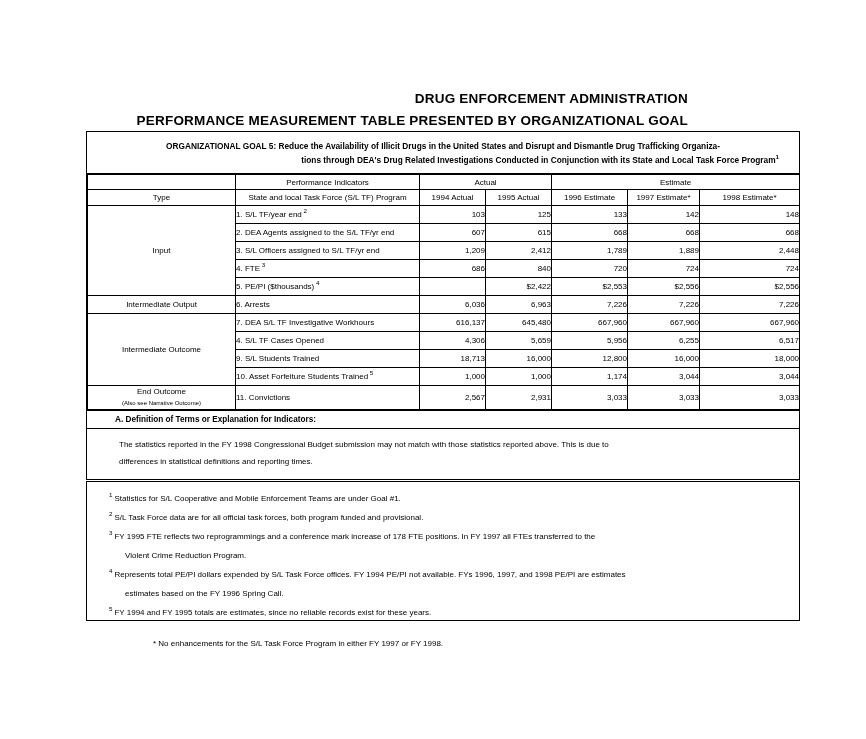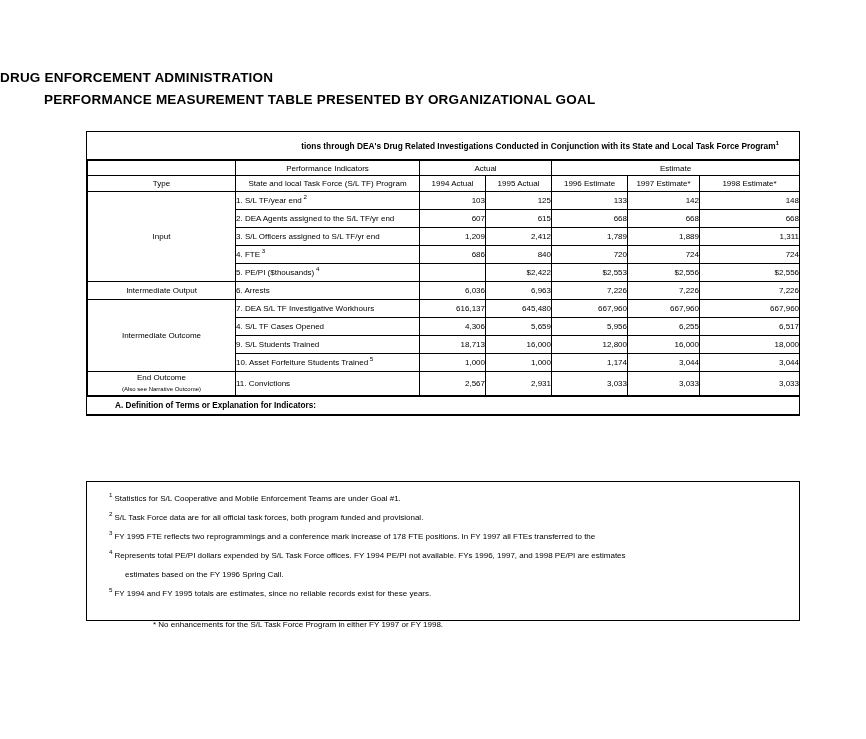--- a/index.html
+++ b/index.html
@@ -20,23 +20,23 @@
     position: absolute;
     left: 0; top: 0;
     width: 866px;
     height: 739px;
   }
 
   
   .doc-title-block {
     position: absolute;
     left: 0;
-    top: 68px;
+    top: 89px;
     width: 688px;
-    text-align: left;
+    text-align: right;
   }
   .doc-title-1 {
     font-size: 13.5px;
     font-weight: bold;
     letter-spacing: 0.2px;
     line-height: 19px;
   }
   .doc-title-2 {
     font-size: 13.5px;
     font-weight: bold;
@@ -195,20 +195,21 @@
 <div class="page">
 
   <div class="doc-title-block">
     <div class="doc-title-1">DRUG ENFORCEMENT ADMINISTRATION</div>
     <div class="doc-title-2">PERFORMANCE MEASUREMENT TABLE PRESENTED BY ORGANIZATIONAL GOAL</div>
   </div>
 
   <div class="frame">
 
     <div class="goal-banner">
+      <div class="goal-line">ORGANIZATIONAL GOAL 5:  Reduce the Availability of Illicit Drugs in the United States and Disrupt and Dismantle Drug Trafficking Organiza-</div>
       <div class="goal-line second"><span>tions through DEA's Drug Related Investigations Conducted in Conjunction with its State and Local Task Force Program</span><sup>1</sup></div>
     </div>
 
     <table class="grid">
       <colgroup>
         <col class="col-type">
           <col class="col-ind">
         <col class="col-y1">
           <col class="col-y2">
         <col class="col-y3">
@@ -249,21 +250,21 @@
             <td class="num-cell">668</td>
             <td class="num-cell">668</td>
             <td class="num-cell no-right">668</td>
           </tr>
           <tr>
             <td class="ind-cell"><span>3.  S/L Officers assigned to S/L TF/yr end</span></td>
             <td class="num-cell">1,209</td>
             <td class="num-cell">2,412</td>
             <td class="num-cell">1,789</td>
             <td class="num-cell">1,889</td>
-            <td class="num-cell no-right">1,311</td>
+            <td class="num-cell no-right">2,448</td>
           </tr>
           <tr>
             <td class="ind-cell"><span>4.  FTE</span><sup> 3</sup></td>
             <td class="num-cell">686</td>
             <td class="num-cell">840</td>
             <td class="num-cell">720</td>
             <td class="num-cell">724</td>
             <td class="num-cell no-right">724</td>
           </tr>
           <tr>
@@ -322,27 +323,32 @@
             <td class="num-cell">2,567</td>
             <td class="num-cell">2,931</td>
             <td class="num-cell">3,033</td>
             <td class="num-cell">3,033</td>
             <td class="num-cell no-right">3,033</td>
           </tr>
         </tbody>
     </table>
 
     <div class="def-head">A.  Definition of Terms or Explanation for Indicators:</div>
+    <div class="def-body">
+      <div>The statistics reported in the FY 1998 Congressional Budget submission may not match with those statistics reported above.  This is due to</div>
+      <div>differences in statistical definitions and reporting times.</div>
+    </div>
   </div>
 
   <div class="fn-frame">
     <div id="footnotes-list">
         <div class="fn-line"><span class="fn-mark">1</span><span>Statistics for S/L Cooperative and Mobile Enforcement Teams are under Goal #1.</span></div>
         <div class="fn-line"><span class="fn-mark">2</span><span>S/L Task Force data are for all official task forces, both program funded and provisional.</span></div>
         <div class="fn-line"><span class="fn-mark">3</span><span>FY 1995 FTE reflects two reprogrammings and a conference mark increase of 178 FTE positions.  In FY 1997 all FTEs transferred to the</span></div>
+        <div class="fn-cont">Violent Crime Reduction Program.</div>
         <div class="fn-line"><span class="fn-mark">4</span><span>Represents total PE/PI dollars expended by S/L Task Force offices.  FY 1994 PE/PI not available.  FYs 1996, 1997, and 1998 PE/PI are estimates</span></div>
         <div class="fn-cont">estimates based on the FY 1996 Spring Call.</div>
         <div class="fn-line"><span class="fn-mark">5</span><span>FY 1994 and FY 1995 totals are estimates, since no reliable records exist for these years.</span></div>
       </div>
     <div class="fn-star">* No enhancements for the S/L Task Force Program in either FY 1997 or FY 1998.</div>
   </div>
 
 </div>
 
 </body></html>

